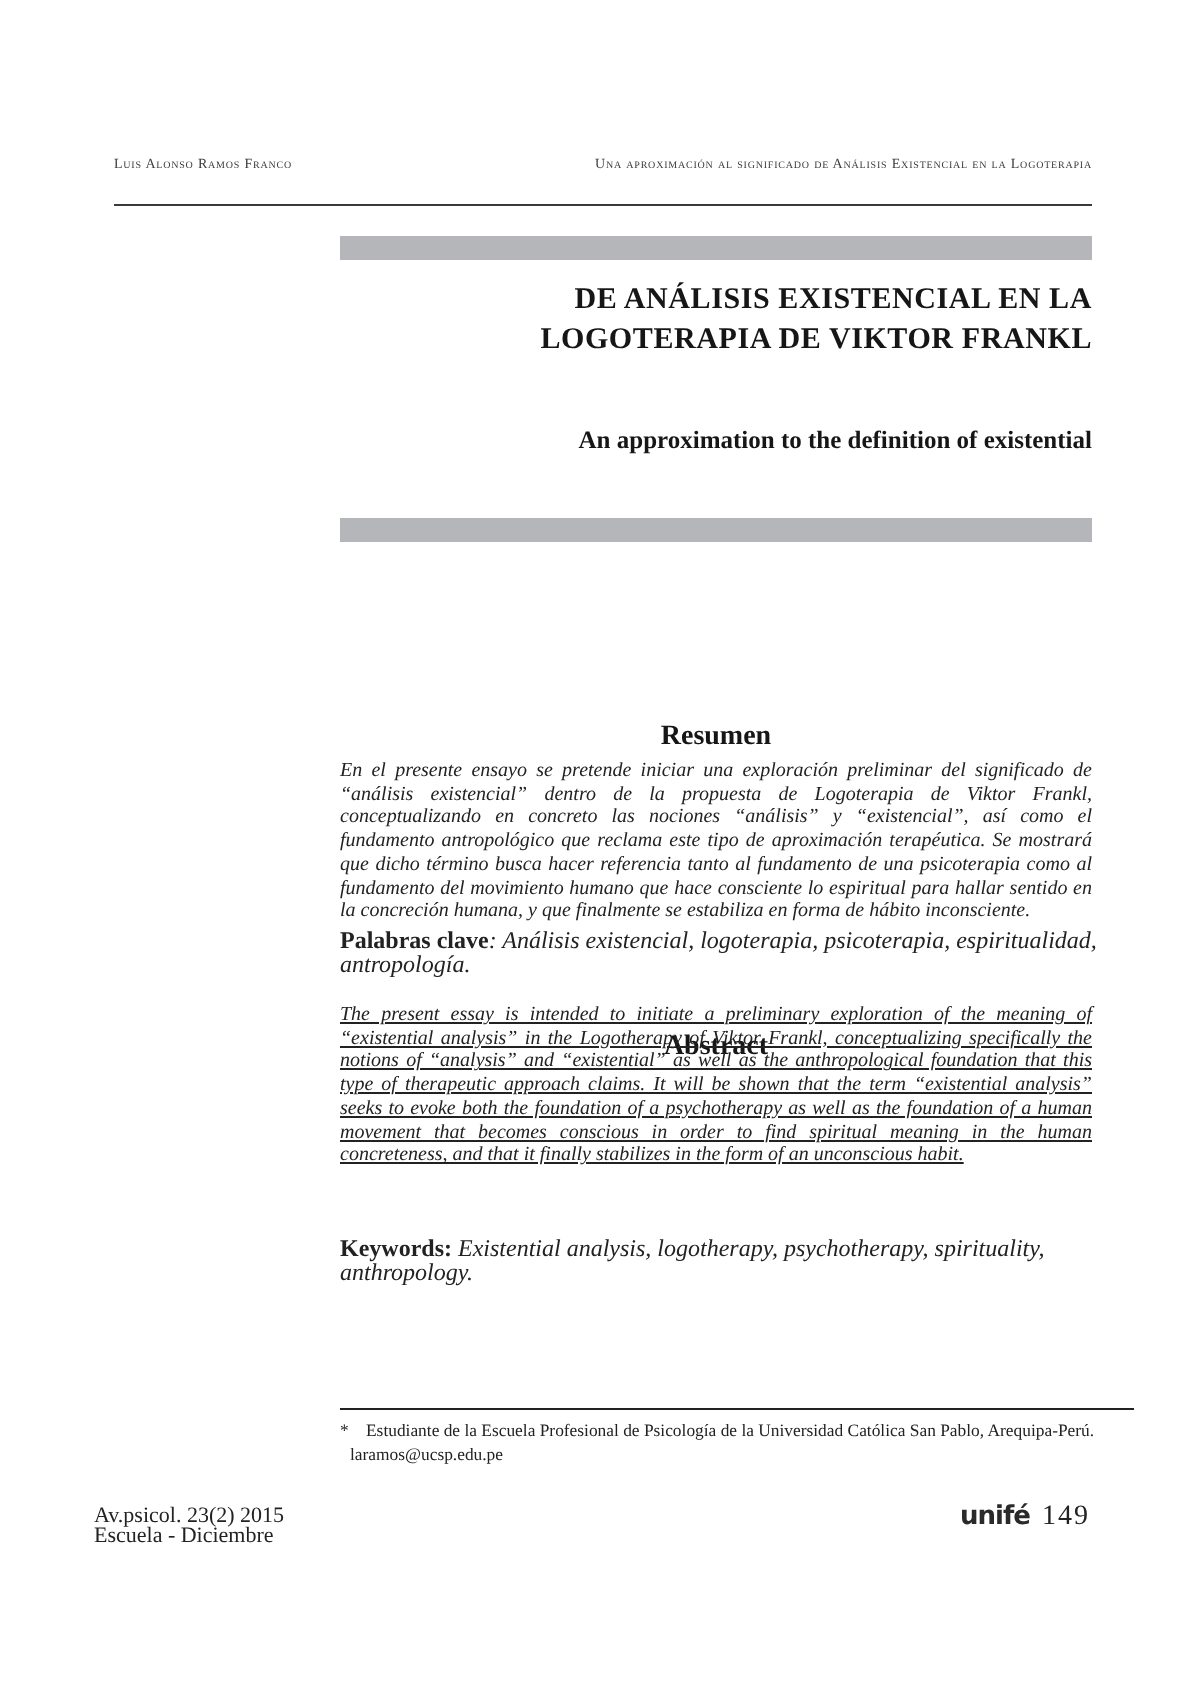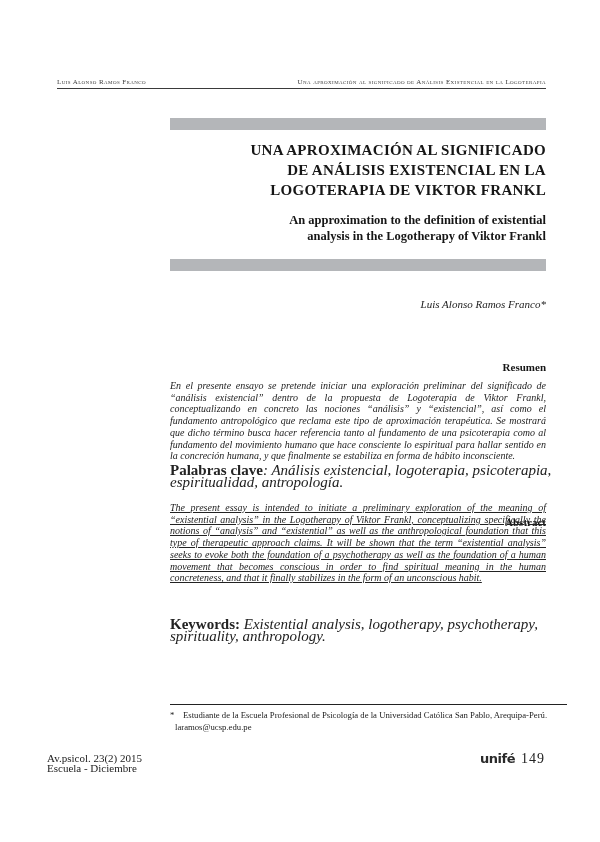--- a/index.html
+++ b/index.html
@@ -15,21 +15,21 @@
   
   .running-header {
     position: absolute;
     left: 57px;
     top: 78px;
     width: 489px;
     display: flex;
     justify-content: space-between;
     align-items: flex-start;
     border-bottom: 1px solid #3a3a3a;
-    padding-bottom: 2px;
+    padding-bottom: 16px;
     font-size: 7px;
     font-variant: small-caps;
     letter-spacing: 0.4px;
     color: #3c3c3c;
     white-space: nowrap;
   }
   
   .title-rule {
     position: absolute;
     left: 170px;
@@ -70,44 +70,44 @@
     width: 376px;
     text-align: right;
     font-style: italic;
     font-size: 11px;
     color: #222;
   }
   .section-heading {
     position: absolute;
     left: 170px;
     width: 376px;
-    text-align: right;
-    font-weight: bold;
-    font-size: 11px;
+    text-align: center;
+    font-weight: bold;
+    font-size: 14px;
     color: #161616;
   }
   .h-resumen { top: 361px; }
   .h-abstract { top: 516px; }
   .body-par {
     position: absolute;
     left: 170px;
     width: 376px;
     font-style: italic;
     font-size: 10px;
     line-height: 11.7px;
     text-align: justify;
     color: #222;
   }
   .p-resumen { top: 380px; }
   .p-abstract { top: 502px; text-decoration: underline; }
   .kw-par {
     position: absolute;
     left: 170px;
     width: 382px;
-    font-size: 15px;
+    font-size: 12px;
     line-height: 11.7px;
     color: #222;
   }
   .kw-resumen { top: 465px; }
   .kw-abstract { top: 619px; }
   .kw-label { font-weight: bold; font-style: normal; }
   .kw-text { font-style: italic; }
 
   .footnote-rule {
     position: absolute;
@@ -166,33 +166,30 @@
 <div class="page">
 
   <div class="running-header">
     <span>Luis Alonso Ramos Franco</span>
     <span>Una aproximación al significado de Análisis Existencial en la Logoterapia</span>
   </div>
 
   <div class="title-rule rule-top"></div>
 
   <div class="title-es">
-    <div>UNA APROXIMACIÓN AL SIGNIFICADO</div>
     <div>DE ANÁLISIS EXISTENCIAL EN LA</div>
     <div>LOGOTERAPIA DE VIKTOR FRANKL</div>
   </div>
 
   <div class="title-en">
     <div>An approximation to the definition of existential</div>
-    <div>analysis in the Logotherapy of Viktor Frankl</div>
   </div>
 
   <div class="title-rule rule-bottom"></div>
 
-  <div class="author-line">Luis Alonso Ramos Franco*</div>
 
   <div class="section-heading h-resumen">Resumen</div>
   <div class="body-par p-resumen">En el presente ensayo se pretende iniciar una exploración preliminar del significado de “análisis existencial” dentro de la propuesta de Logoterapia de Viktor Frankl, conceptualizando en concreto las nociones “análisis” y “existencial”, así como el fundamento antropológico que reclama este tipo de aproximación terapéutica. Se mostrará que dicho término busca hacer referencia tanto al fundamento de una psicoterapia como al fundamento del movimiento humano que hace consciente lo espiritual para hallar sentido en la concreción humana, y que finalmente se estabiliza en forma de hábito inconsciente.</div>
   <div class="kw-par kw-resumen">
     <span class="kw-label">Palabras clave</span><span class="kw-text">: Análisis existencial, logoterapia, psicoterapia, espiritualidad, antropología.</span>
   </div>
 
   <div class="section-heading h-abstract">Abstract</div>
   <div class="body-par p-abstract">The present essay is intended to initiate a preliminary exploration of the meaning of “existential analysis” in the Logotherapy of Viktor Frankl, conceptualizing specifically the notions of “analysis” and “existential” as well as the anthropological foundation that this type of therapeutic approach claims. It will be shown that the term “existential analysis” seeks to evoke both the foundation of a psychotherapy as well as the foundation of a human movement that becomes conscious in order to find spiritual meaning in the human concreteness, and that it finally stabilizes in the form of an unconscious habit.</div>
   <div class="kw-par kw-abstract">

